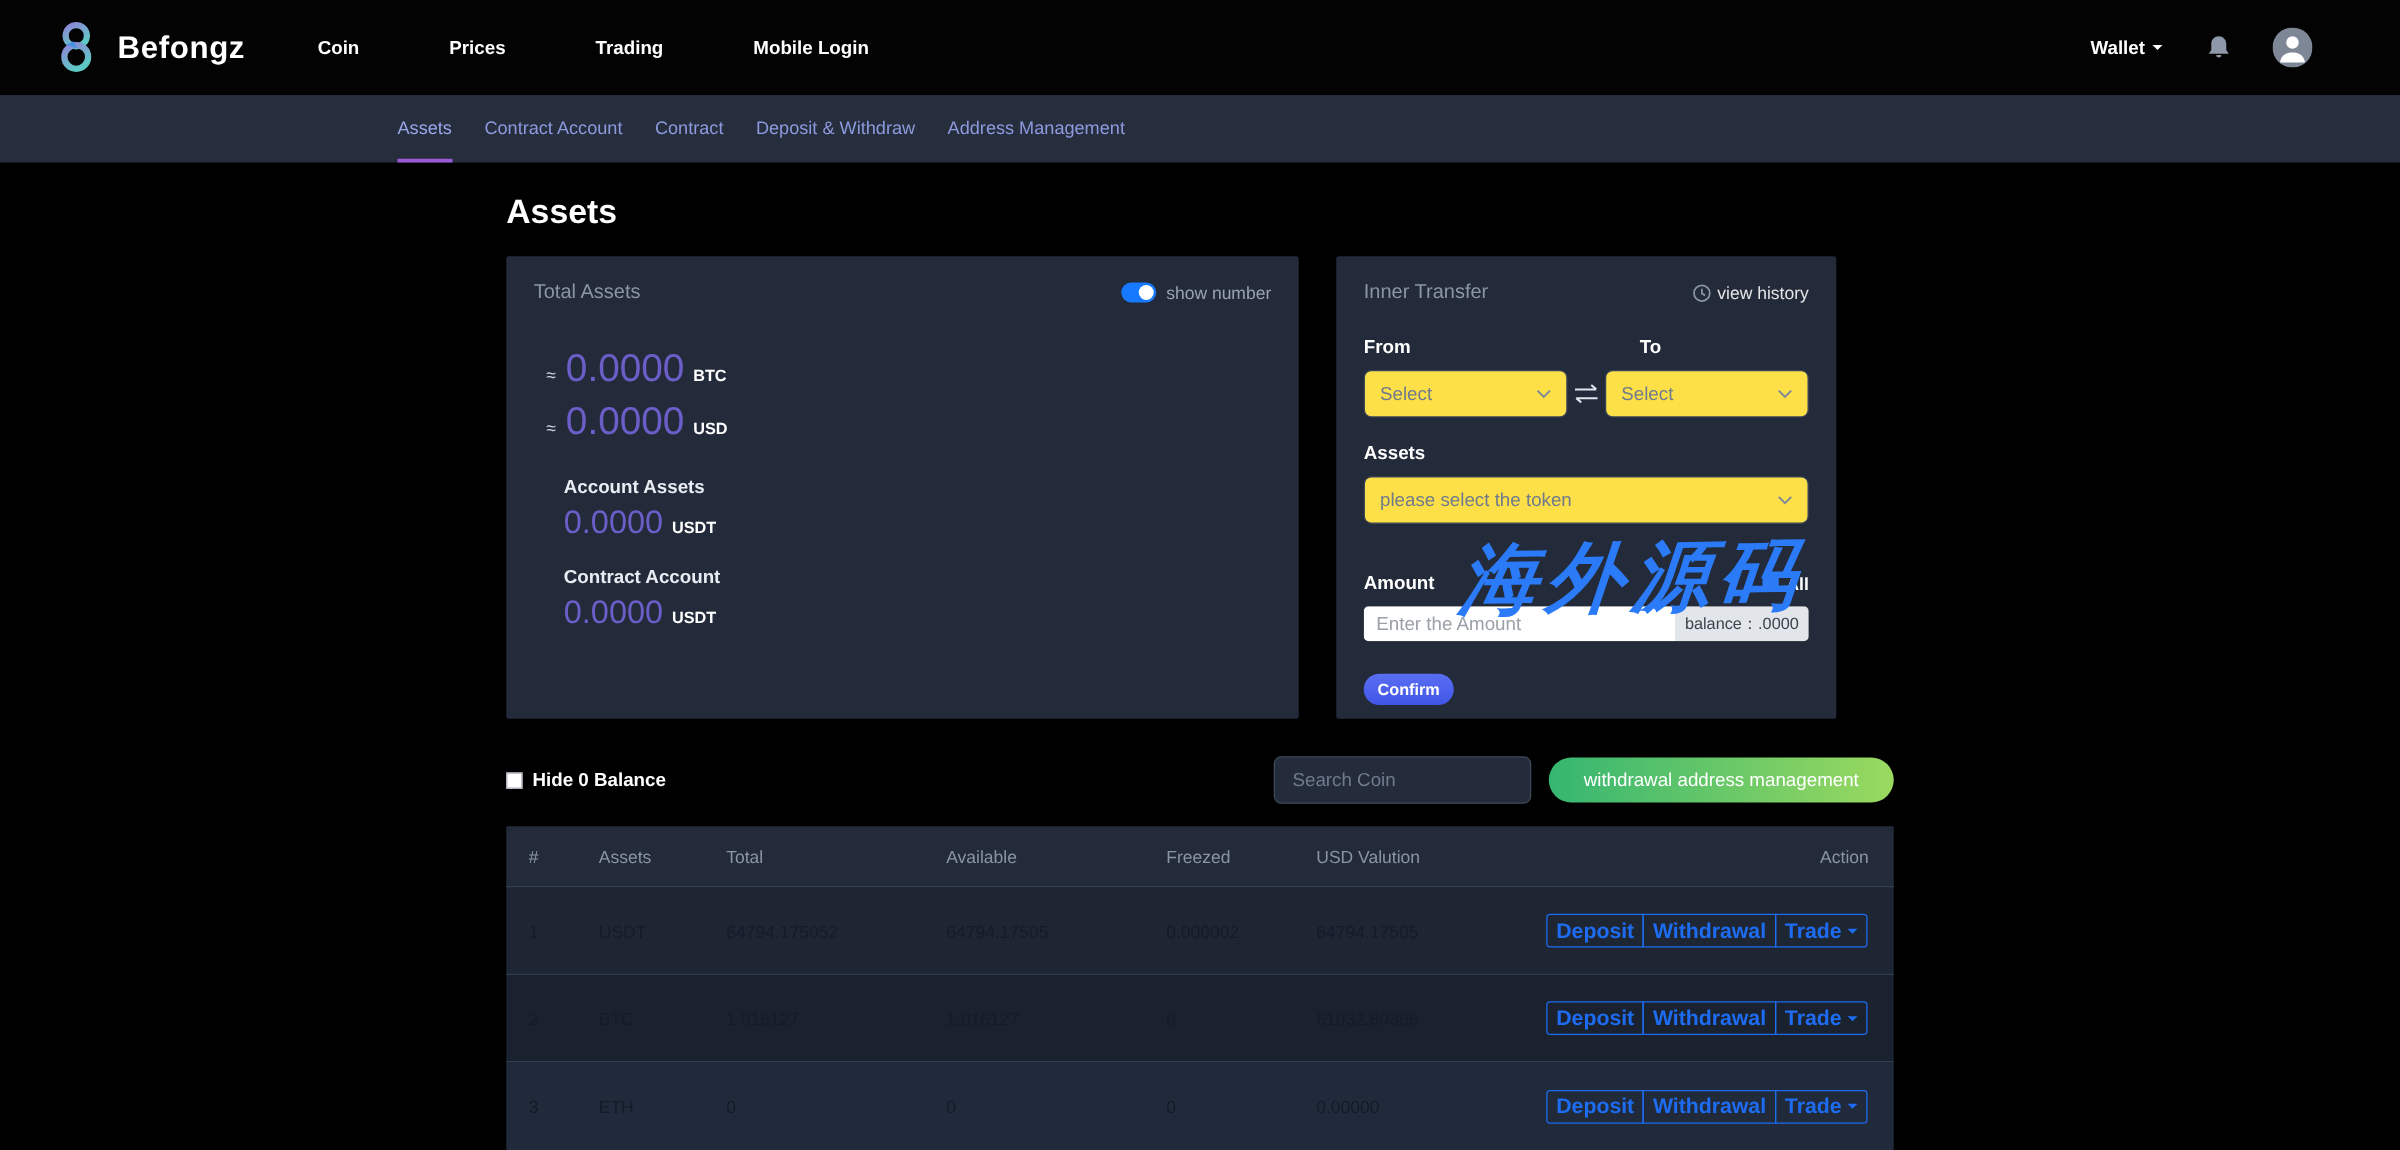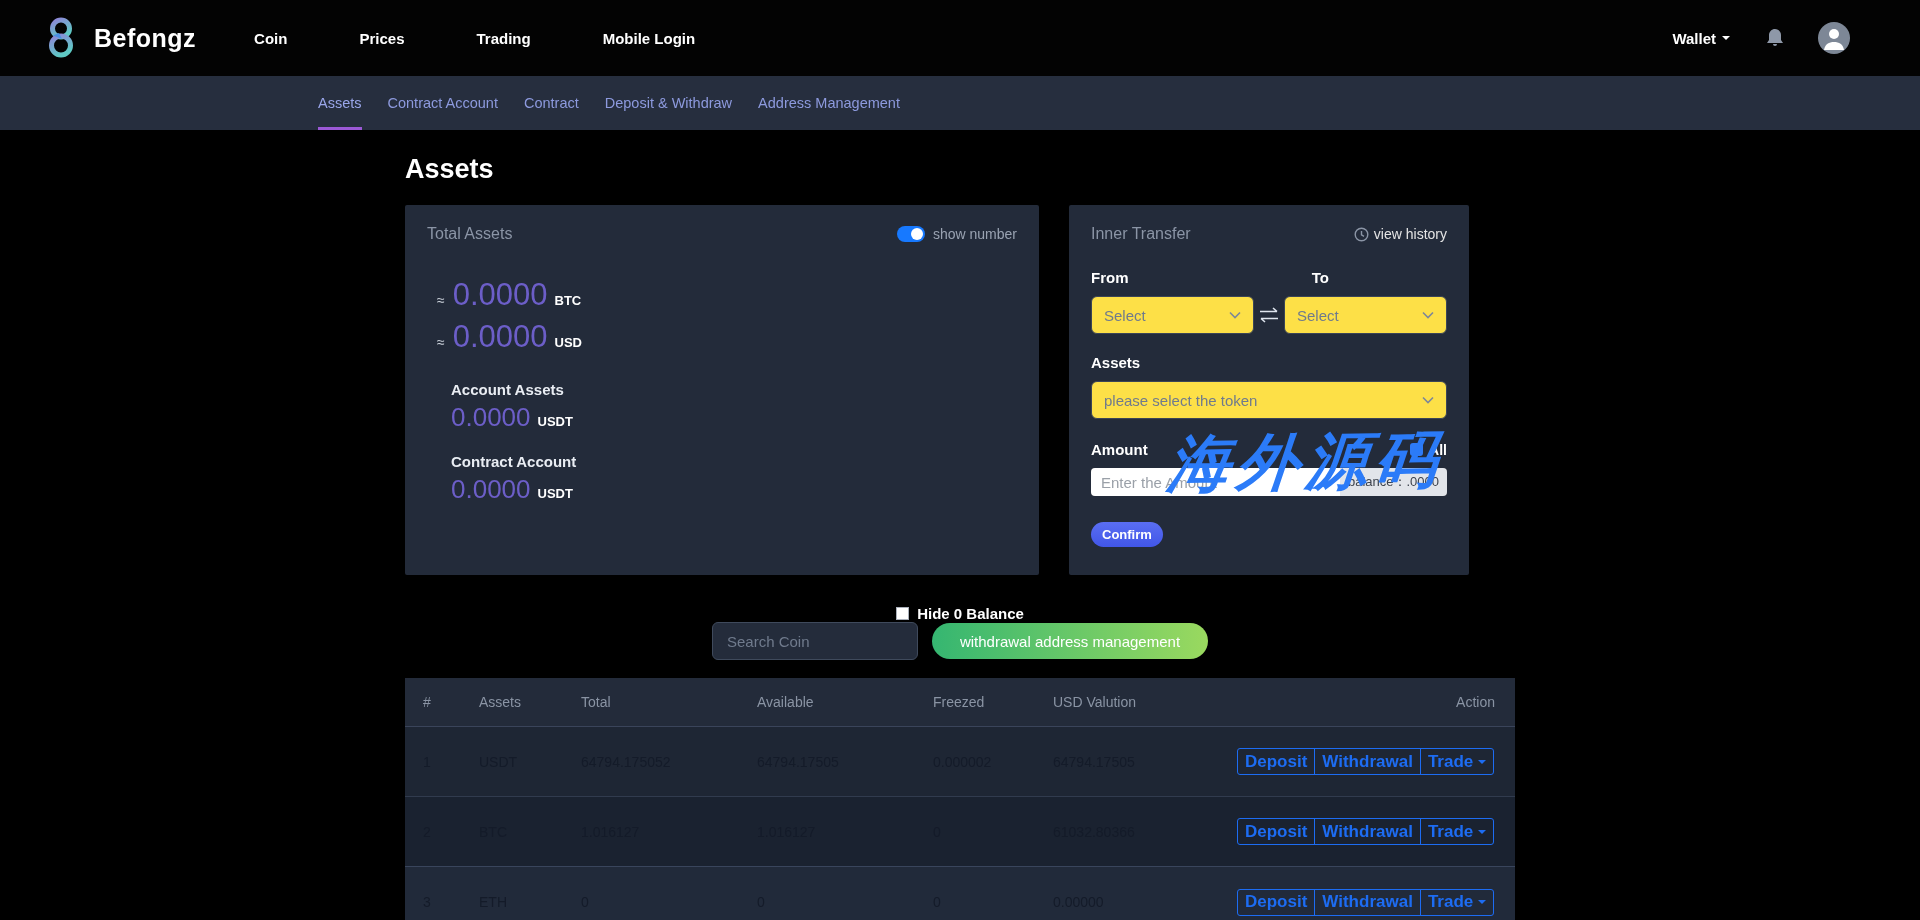--- a/index.html
+++ b/index.html
@@ -72,39 +72,39 @@
   .select-row { display:flex; align-items:center; justify-content:space-between; margin-top:10px; }
   .select { height:38px; border:1px solid #3b4557; border-radius:6px; background:#fde047;
             display:flex; align-items:center; justify-content:space-between;
             padding:0 12px; cursor:pointer; }
   .select .sel-text { color:#6f7a8d; font-size:15px; }
   .select.small { width:166px; }
   .select.wide { width:100%; margin-top:10px; }
   .swap { display:inline-flex; cursor:pointer; }
 
   .assets-label { margin-top:20px; }
-  .amount-row { display:flex; align-items:center; justify-content:space-between; margin-top:22px;gap:40px; }
+  .amount-row { display:flex; align-items:center; justify-content:space-between; margin-top:39px;gap:40px; }
   .all-wrap { display:flex; align-items:center; cursor:pointer; }
   .all-box { width:13px; height:13px; background:#2e7bf6; border-radius:3px; margin-right:6px; }
   .all-label { color:#fff; font-size:14px; font-weight:bold; }
 
   .amount-input-wrap { margin-top:10px; height:28px; background:#404040; border-radius:4px;
             display:flex; align-items:stretch; overflow:hidden; }
   .amount-input { flex:1; border:none; outline:none; background:#fff; padding:0 10px;
             font-size:15px; color:#333; font-family:inherit; }
   .amount-input::placeholder { color:#9aa0a8; }
   .balance-seg { background:#e2e5ea; color:#3c424c; font-size:13px; display:flex;
             align-items:center; padding:0 8px; white-space:nowrap; }
 
   .confirm-btn { margin-top:26px; display:inline-block; border:none; cursor:pointer;
             background:linear-gradient(180deg,#5a6ef2,#4156e8); color:#fff; font-weight:bold;
             font-size:13px; padding:5px 11px; border-radius:13px; font-family:inherit; }
 
   
-  .filter-row { display:flex; align-items:center; justify-content:space-between; margin-top:30px;flex-direction:column; }
+  .filter-row { display:flex; align-items:center; justify-content:space-between; margin-top:30px; }
   .hide-zero { display:flex; align-items:center; cursor:pointer; }
   .hz-box { width:13px; height:13px; background:#fff; border:1px solid #aab0ba; margin-right:8px; }
   .hz-label { color:#fff; font-size:15px; font-weight:bold; }
   .filter-right { display:flex; align-items:center; gap:14px; }
   .search-input { width:206px; height:38px; background:#242c3b; border:1px solid #3f4a5c;
             border-radius:6px; color:#c6cdd8; font-size:15px; padding:0 14px; outline:none;
             font-family:inherit; }
   .search-input::placeholder { color:#707b8d; }
   .green-btn { width:276px; height:36px; border:none; border-radius:18px; cursor:pointer;
             background:linear-gradient(90deg,#35b671,#9ad95f); color:#fff; font-size:15px;

